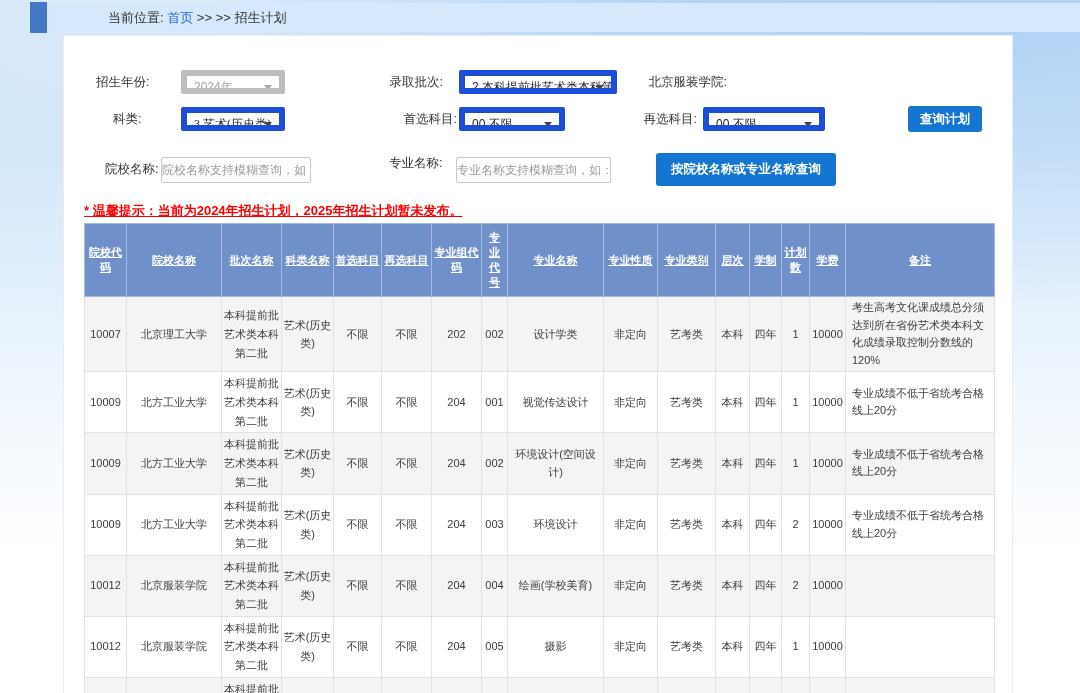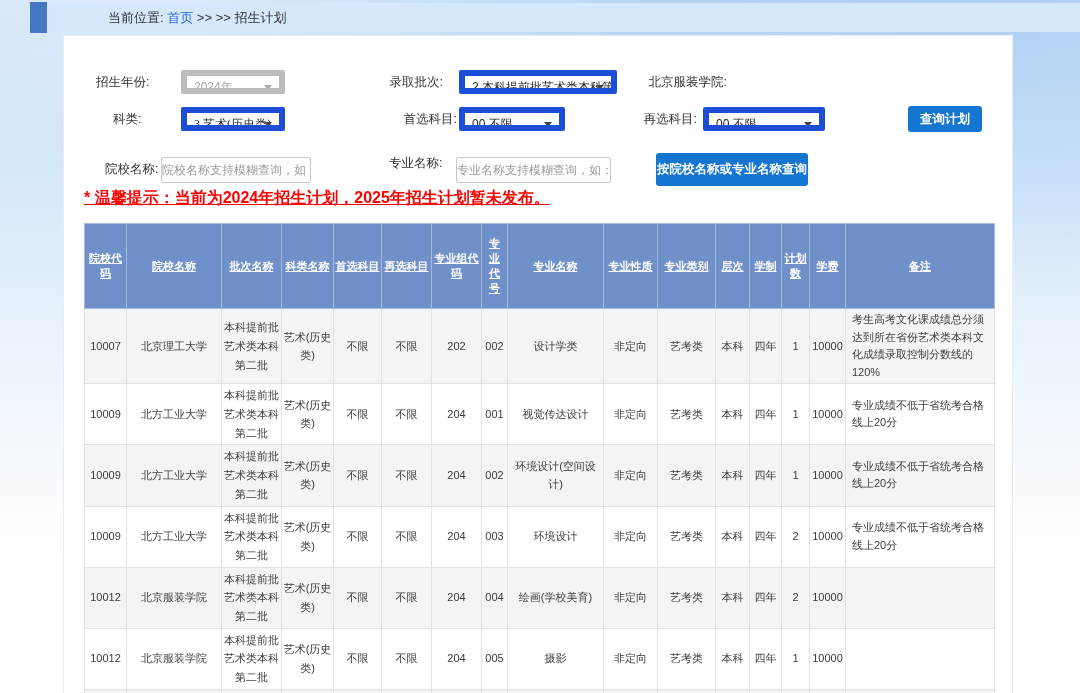--- a/index.html
+++ b/index.html
@@ -34,32 +34,32 @@
   .selbox.disabled { color:#a2a2a2; border-color:#bdbdbd; }
   .selbox.disabled .arrow { border-top-color:#a8a8a8; }
 
   .txtin { position:absolute; height:26px; border:1px solid #c9c9c9; border-radius:2px;
     font-size:12px; text-align:center; color:#222; font-family:inherit; }
   .txtin::placeholder { color:#9b9b9b; }
 
   .btn { position:absolute; background:#1576d2; color:#fff; border:none; border-radius:3px;
     font-weight:bold; font-family:inherit; cursor:pointer; }
   .btn-query { left:803px; top:70px; width:74px; height:26px; font-size:12.5px;margin-left:41px; }
-  .btn-name-query { left:592px; top:117px; width:152px; height:33px; font-size:12.5px; }
-
-  .notice { position:absolute; left:20px; top:152px; font-size:16px; font-weight:bold;
+  .btn-name-query { left:592px; top:117px; width:180px; height:33px; font-size:12.5px; }
+
+  .notice { position:absolute; left:20px; top:166px; font-size:13px; font-weight:bold;
     color:#ff0000; text-decoration:underline; white-space:nowrap; }
 
   
   .plan-table { position:absolute; left:20px; top:187px; width:910px;
     border-collapse:collapse; table-layout:fixed; }
   .plan-table th { background:#7090ca; color:#ffffff; font-size:11px; font-weight:bold;
     height:73px; text-align:center; vertical-align:middle; padding:1px;
     border:1px solid #a7bbdf; text-decoration:underline; cursor:pointer; }
-  .plan-table thead th:nth-child(8) { padding:12px 6px;text-decoration:underline; }
+  .plan-table thead th:nth-child(8) { padding:6px 6px;text-decoration:underline; }
   .plan-table td { font-size:11px; color:#3c3c3c; text-align:center; vertical-align:middle;
     padding:2px 1px; border:1px solid #e2e2e2; height:58px; line-height:1.7; }
   .plan-table td:last-child { text-align:left; padding:2px 6px; line-height:1.6; }
   .plan-table tbody tr:nth-child(odd) { background:#f4f4f4; }
   .plan-table tbody tr:nth-child(even) { background:#ffffff; }
 </style>
 </head>
 <body>
 
 <div class="crumb-bar">

